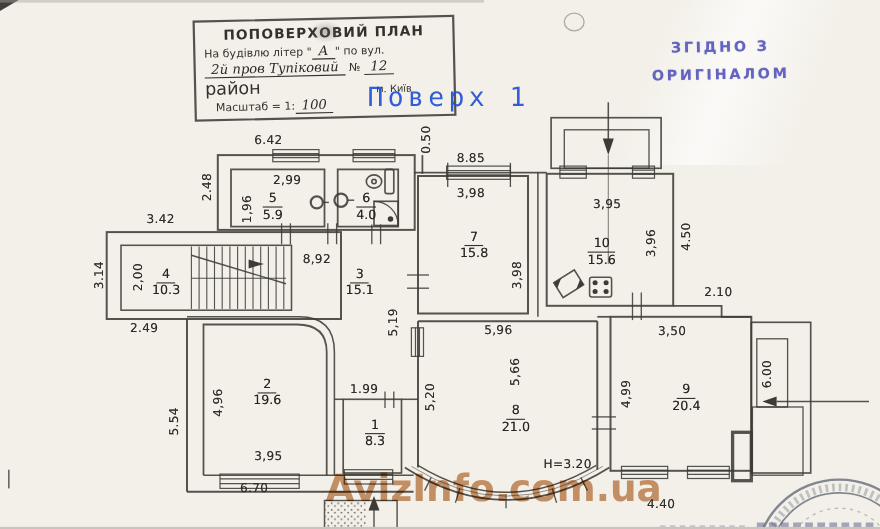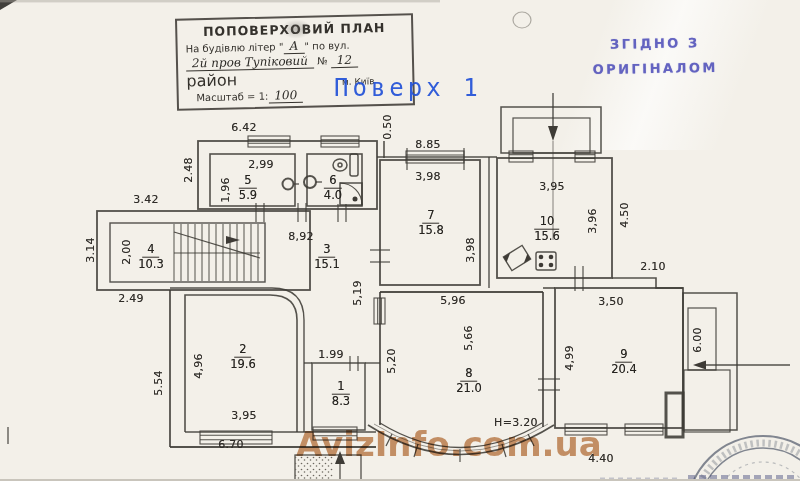--- a/index.html
+++ b/index.html
@@ -281,21 +281,21 @@
   <span class="dim v" style="left:387px;top:127px">0.50</span>
   <span class="dim" style="left:428px;top:144px">8.85</span>
   <span class="dim" style="left:428px;top:176px">3,98</span>
   <span class="dim v" style="left:470px;top:250px">3,98</span>
   <span class="dim" style="left:552px;top:186px">3,95</span>
   <span class="dim v" style="left:592px;top:221px">3,96</span>
   <span class="dim v" style="left:624px;top:215px">4.50</span>
   <span class="dim" style="left:146px;top:199px">3.42</span>
   <span class="dim v" style="left:90px;top:250px">3.14</span>
   <span class="dim v" style="left:126px;top:252px">2,00</span>
-  <span class="dim" style="left:301px;top:236px">8,92</span>
+  <span class="dim" style="left:288px;top:236px">8,92</span>
   <span class="dim" style="left:131px;top:298px">2.49</span>
   <span class="dim v" style="left:357px;top:293px">5,19</span>
   <span class="dim" style="left:653px;top:266px">2.10</span>
   <span class="dim" style="left:611px;top:301px">3,50</span>
   <span class="dim v" style="left:569px;top:358px">4,99</span>
   <span class="dim v" style="left:697px;top:340px">6.00</span>
   <span class="dim" style="left:453px;top:300px">5,96</span>
   <span class="dim v" style="left:468px;top:338px">5,66</span>
   <span class="dim v" style="left:391px;top:361px">5,20</span>
   <span class="dim" style="left:331px;top:354px">1.99</span>

